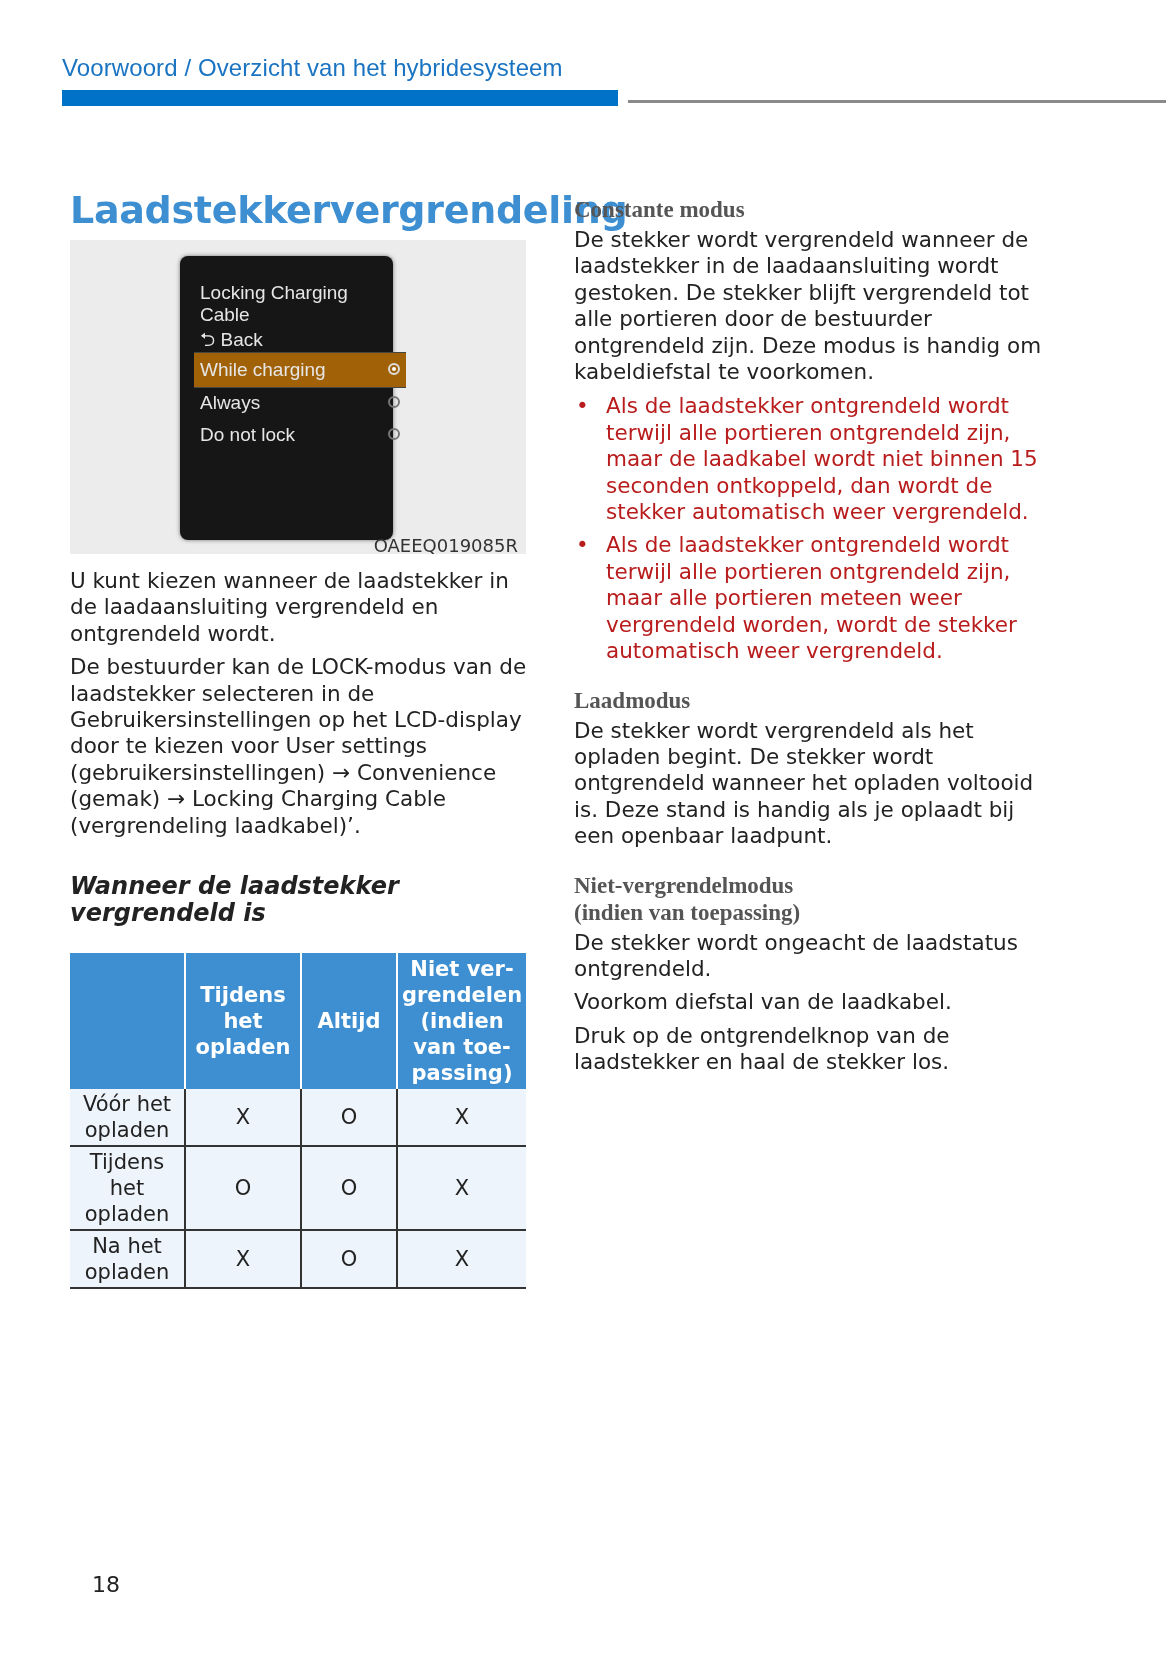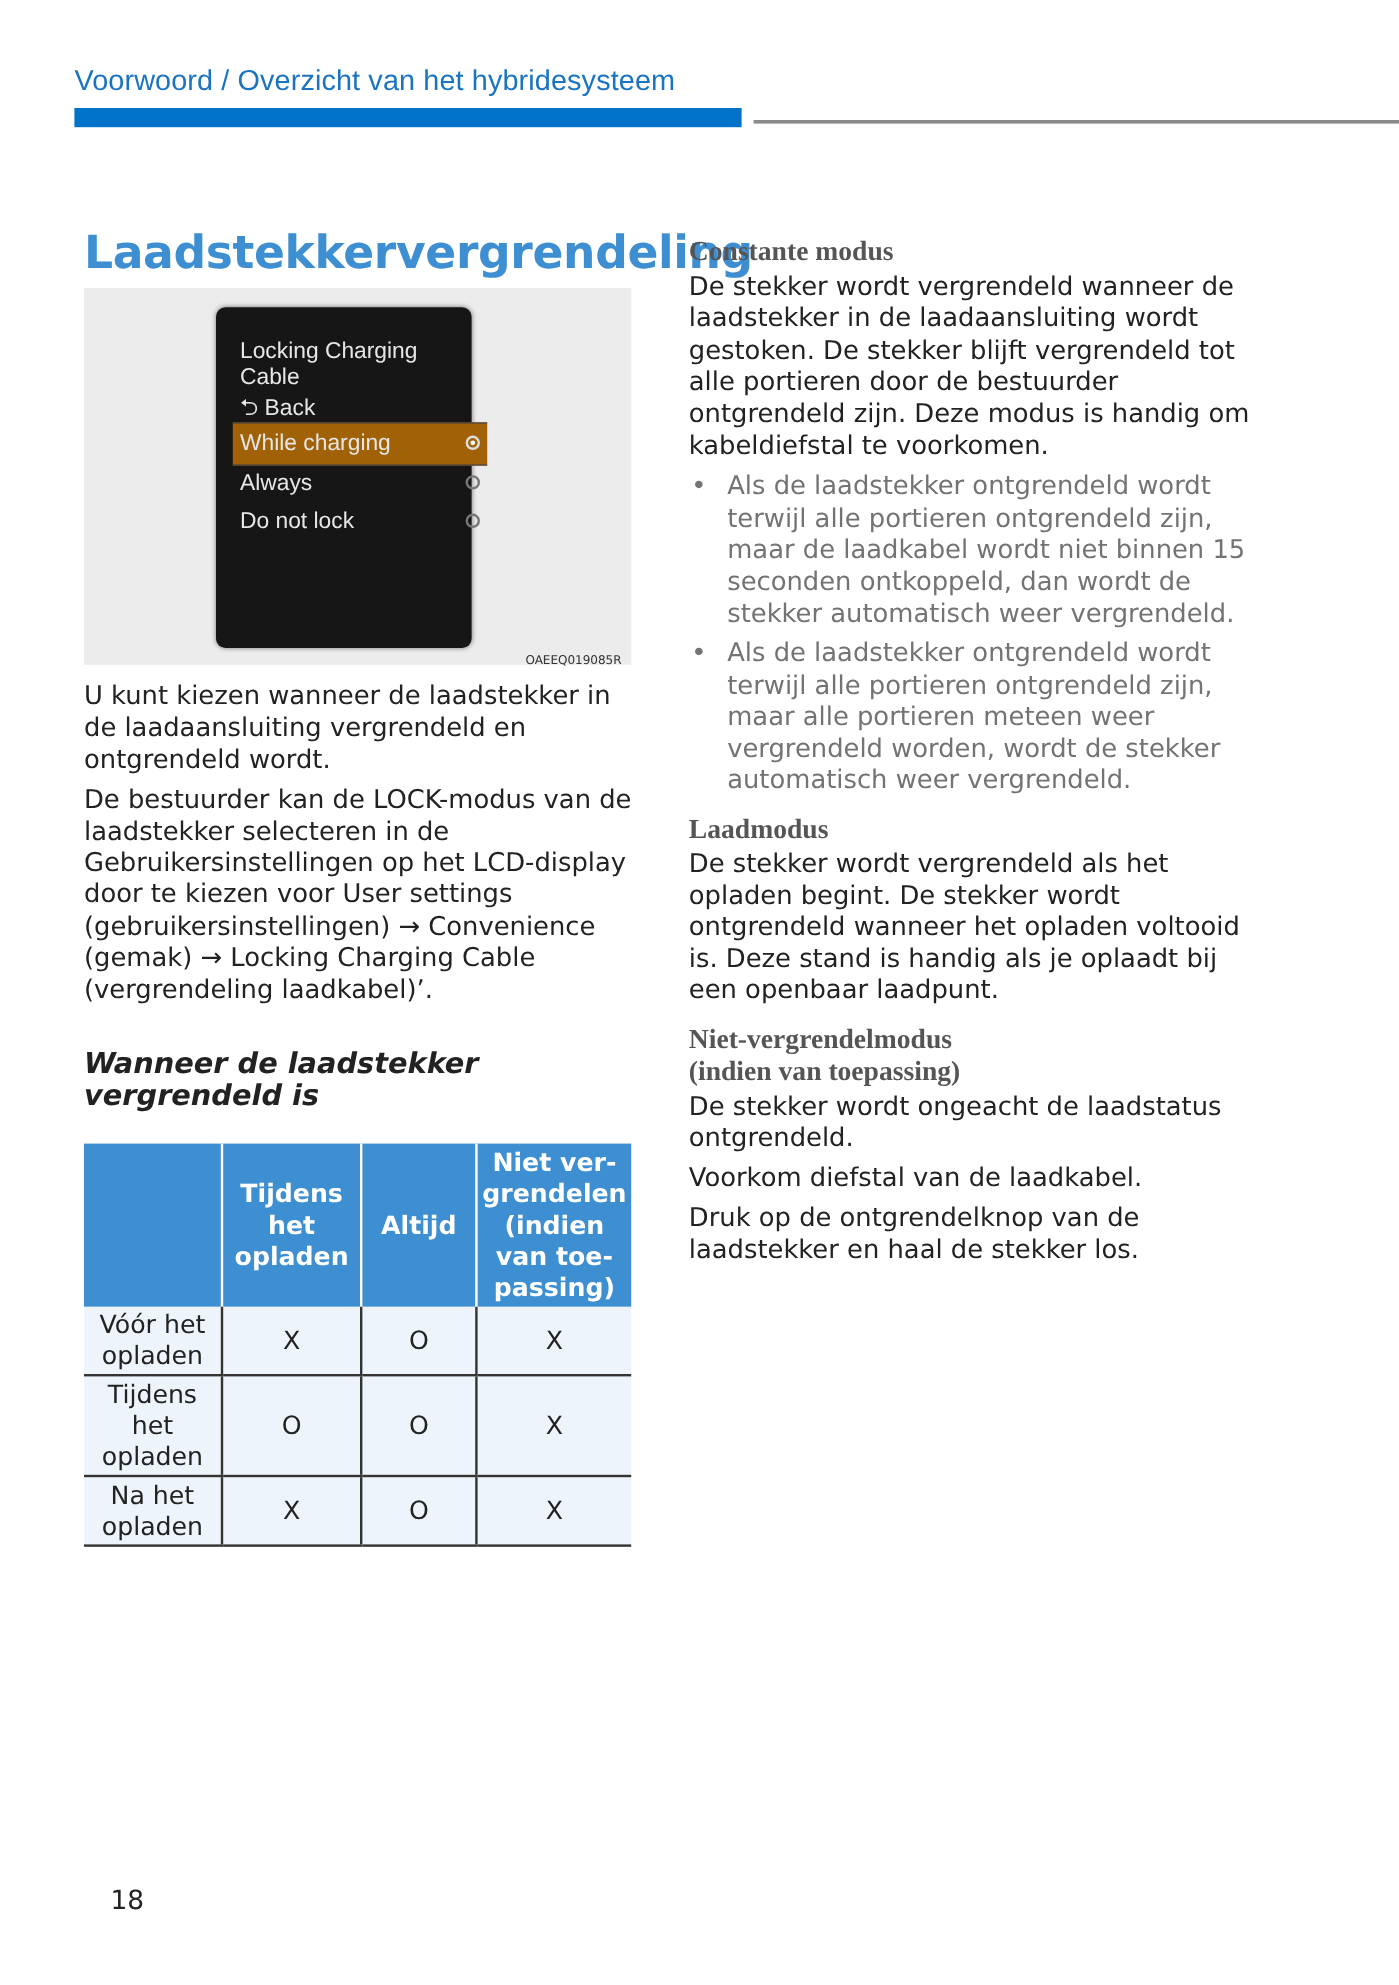--- a/index.html
+++ b/index.html
@@ -12,37 +12,37 @@
   .sec-title { font-size:38px; font-weight:bold; color:#3d8fd1; margin:0 0 12px 0; line-height:36px; font-family:"DejaVu Sans", sans-serif; letter-spacing:-0.3px; }
   .figure { width:456px; height:314px; background:#ececec; position:relative; }
   .screen { position:absolute; left:110px; top:16px; width:213px; height:284px; background:#161616; border-radius:8px; box-shadow:0 0 4px rgba(0,0,0,0.5); color:#e6e6e6; font-family:"Liberation Sans", sans-serif; }
   .screen .scr-title { position:absolute; left:20px; top:26px; font-size:19px; }
   .screen .row { position:absolute; left:14px; width:212px; height:34px; font-size:19px; }
   .screen .row .lbl { position:absolute; left:6px; top:6px; }
   .screen .row .radio { position:absolute; right:6px; top:10px; width:12px; height:12px; border:2px solid #777; border-radius:50%; box-sizing:border-box; }
   .screen .row.sel { background:#a16207; border-top:1px solid #444; border-bottom:1px solid #444; }
   .screen .row.sel .radio { border-color:#ddd; }
   .screen .row.sel .radio::after { content:""; position:absolute; left:2px; top:2px; width:4px; height:4px; border-radius:50%; background:#fff; }
-  .fig-code { position:absolute; right:8px; bottom:-2px; font-size:10px; color:#333; }
+  .fig-code { position:absolute; right:8px; bottom:-2px; font-size:18px; color:#333; }
 
   .p { font-size:21.5px; line-height:26.4px; margin:0; color:#222; }
   .p + .p { margin-top:7px; }
   .sub-title { font-size:24px; font-weight:bold; font-style:italic; line-height:27px; margin:34px 0 26px 0; color:#222; }
 
   table.lock { border-collapse:collapse; width:456px; font-size:21px; }
   table.lock th { background:#3d8fd1; color:#fff; font-weight:bold; line-height:26px; padding:3px 2px; text-align:center; border-left:2px solid #fff; }
   table.lock th:first-child { border-left:none; }
   table.lock td { background:#eef4fb; text-align:center; line-height:26px; padding:2px 2px; border-bottom:2px solid #333; border-left:2px solid #333; }
   table.lock td:first-child { border-left:none; }
 
   .right { position:absolute; left:574px; top:196px; width:470px; }
   .r-head { font-family:"Liberation Serif", serif; font-weight:bold; font-size:23px; color:#555; line-height:27px; margin:0 0 4px 0; }
-  .r-head.gap { margin-top:12px; }
+  .r-head.gap { margin-top:22px; }
   ul.bul { list-style:none; padding:0; margin:8px 0 0 0; }
-  ul.bul li { position:relative; padding-left:32px; font-size:21.5px; line-height:26.4px; color:#737373; }
+  ul.bul li { position:relative; padding-left:32px; font-size:21.5px; line-height:26.4px; color:#b91c1c; }
   ul.bul li + li { margin-top:7px; }
   ul.bul li::before { content:"•"; position:absolute; left:2px; top:0; }
 
   .page-num { position:absolute; left:92px; top:1572px; font-size:22px; color:#222; }
 </style>
 </head>
 <body>
 
 <div class="hdr-title">Voorwoord / Overzicht van het hybridesysteem</div>
 <div class="hdr-bar"></div>

